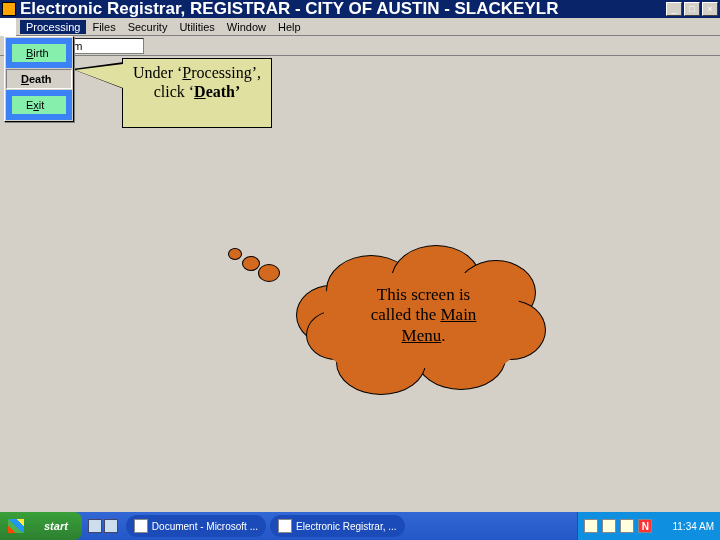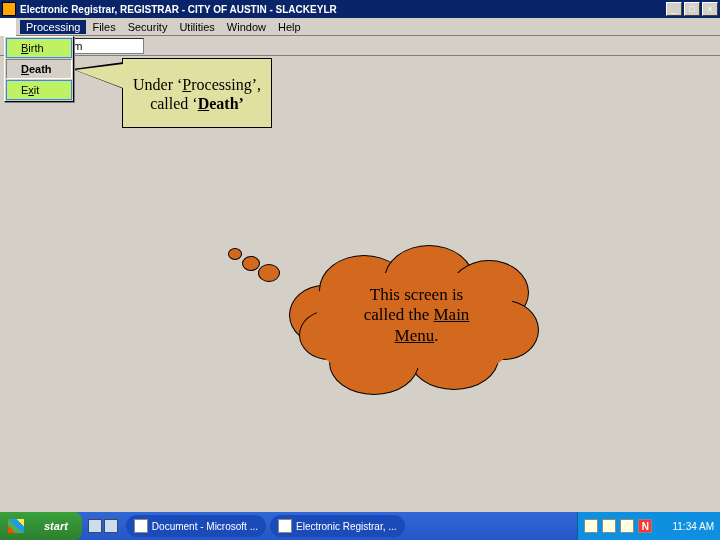--- a/index.html
+++ b/index.html
@@ -23,21 +23,21 @@
   }
   .titlebar .app-icon {
     width: 14px; height: 14px;
     background: #ffa500;
     margin-right: 4px;
     border: 1px solid #000;
   }
   .titlebar .title-text {
     flex: 1;
     font-weight: bold;
-    font-size: 10px;
+    font-size: 17px;
   }
   .win-controls { display: flex; gap: 2px; }
   .win-btn {
     width: 16px; height: 14px;
     background: #d4d0c8;
     border: 1px solid #fff;
     border-right-color: #404040;
     border-bottom-color: #404040;
     font-size: 9px;
     text-align: center;
@@ -88,42 +88,42 @@
     background: #d4d0c8;
     border: 1px solid #000;
     border-top-color: #fff;
     border-left-color: #fff;
     width: 70px;
     z-index: 10;
     box-shadow: 1px 1px 0 #808080;
   }
   .dropdown-menu .dm-item {
     padding: 3px 14px;
-    background: #bef264;
-    border: 1px solid #3b82f6;
+    background: #86efac;
+    border: 6px solid #3b82f6;
     margin: 1px;
   }
   .dropdown-menu .dm-item.highlight {
     background: #d4d0c8;
     border: 1px solid #808080;
     border-bottom-color:#fff;
     border-right-color:#fff;
     font-weight: bold;
   }
   .dropdown-menu .dm-item span.u { text-decoration: underline; }
   .callout-rect {
     position: absolute;
     top: 58px; left: 122px;
     width: 150px; height: 70px;
     background: #e0e0a0;
     border: 1.5px solid #000;
     font-family: 'Times New Roman', serif;
     font-size: 16px;
     text-align: center;
-    padding: 16px 8px;
+    padding: 4px 8px;
     line-height: 1.2;
     z-index: 5;
   }
   .callout-tail {
     position: absolute;
     top: 64px; left: 75px;
     width: 0; height: 0;
     border-top: 6px solid transparent;
     border-bottom: 18px solid transparent;
     border-right: 48px solid #e0e0a0;
@@ -134,21 +134,21 @@
     top: 62px; left: 72px;
     width: 0; height: 0;
     border-top: 7px solid transparent;
     border-bottom: 20px solid transparent;
     border-right: 52px solid #000;
     z-index: 4;
   }
   
   .cloud {
     position: absolute;
-    top: 245px; left: 289px;
+    top: 245px; left: 296px;
     width: 250px; height: 140px;
     z-index: 3;
   }
   .cloud .puff {
     position: absolute;
     background: #d2691e;
     border: 1.5px solid #000;
     border-radius: 50%;
   }
   .cloud .p1 { width: 70px; height: 60px; top: 40px; left: 0; }
@@ -286,21 +286,21 @@
 
 <div class="client-area"></div>
 
 <div class="callout-tail-border"></div>
 <div class="callout-tail"></div>
 <div class="callout-rect">
   <span>
     <span>Under ‘</span><span style="text-decoration:underline">P</span><span>rocessing’,</span>
   </span><br>
   <span>
-    <span>called ‘</span><b><span style="text-decoration:underline">D</span><span>eath’</span></b>
+    <span>click ‘</span><b><span style="text-decoration:underline">D</span><span>eath’</span></b>
   </span>
 </div>
 
 <div class="thought-dot td1"></div>
 <div class="thought-dot td2"></div>
 <div class="thought-dot td3"></div>
 
 <div class="cloud">
   <div class="puff p1"></div>
     <div class="puff p2"></div>

